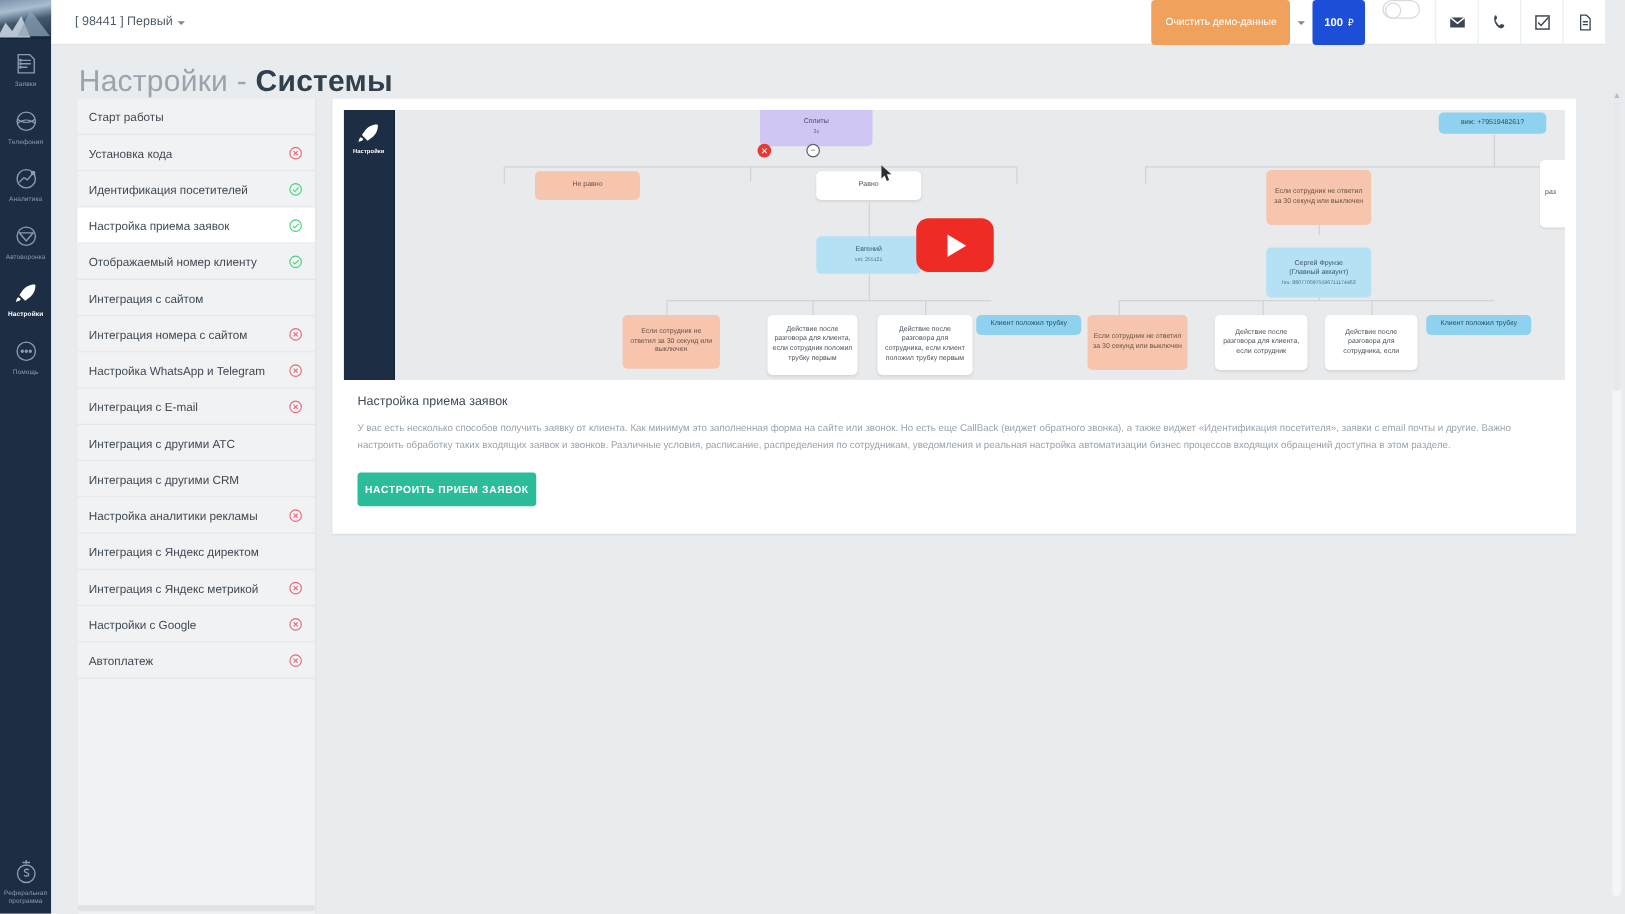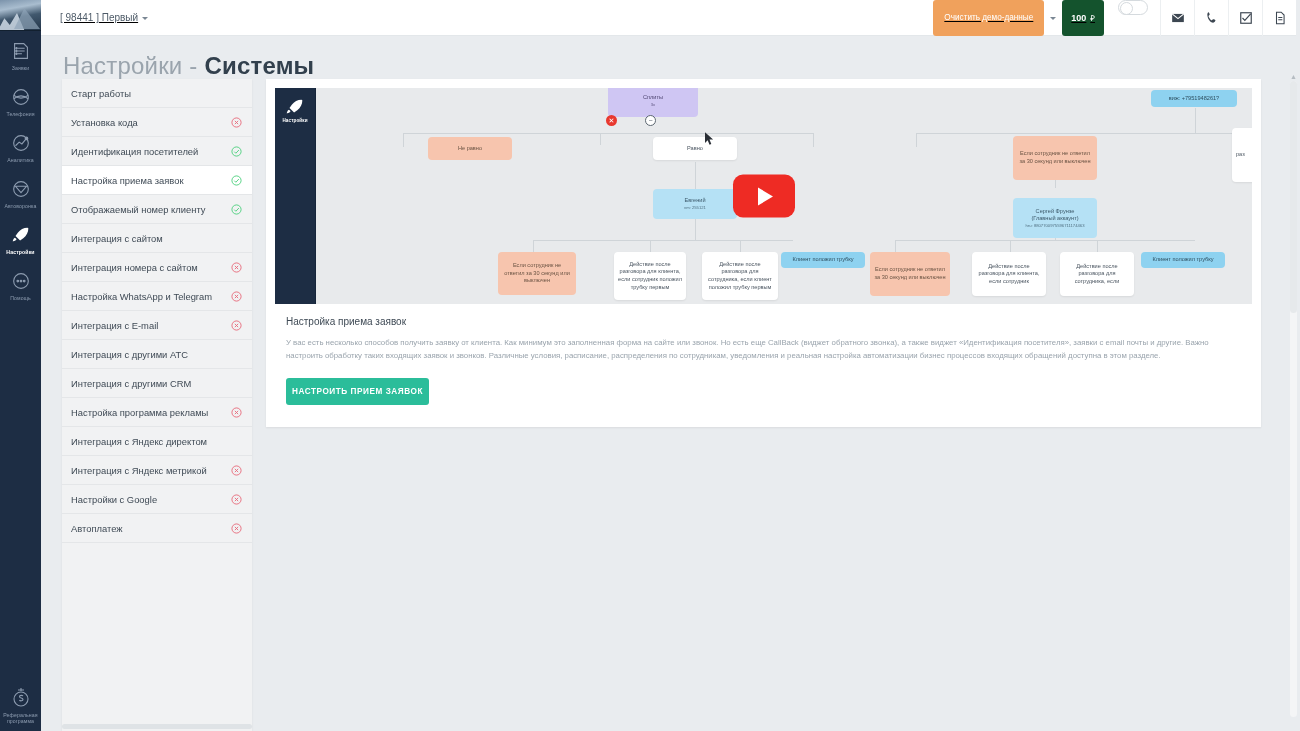--- a/index.html
+++ b/index.html
@@ -56,24 +56,24 @@
   .rail-bottom {
     position: absolute; bottom: 6px; left: 0; width: 41px;
     display: flex; flex-direction: column; align-items: center;
     color: #8d9cb0; cursor: pointer;
   }
   .rail-bottom .ri-ico { width: 24px; height: 24px; }
   .rail-bottom .rail-label { line-height: 6.6px; white-space: normal; width: 40px; }
 
   
   .topbar {
-    position: absolute; left: 41px; top: 0; right: 4px; height: 36px;
+    position: absolute; left: 41px; top: 0; right: 16px; height: 36px;
     background: #ffffff;
     border-bottom: 1px solid #e3e7ea;
-    display: flex; align-items: center; text-decoration: underline;
+    display: flex; align-items: center;
   }
   .acct {
     margin-left: 19px; font-size: 10px; color: #4e5b68;
     display: flex; align-items: center; gap: 4px; cursor: pointer;
   }
   .caret-sm {
     display:inline-block; width:0;height:0;
     border-left:3px solid transparent;border-right:3px solid transparent;
     border-top:3.5px solid #7a8794; margin-top:2px;
   }
@@ -84,21 +84,21 @@
     background: #f0a15c; color: #fff;
     font-size: 8.2px; font-weight: normal;
     padding: 6px 11px; border-radius: 3px; border: none;
     white-space: nowrap; cursor: pointer;
   }
   .demo-caret {
     width: 18px; display:flex; align-items:center; justify-content:center;
     cursor:pointer;
   }
   .badge-bal {
-    background: #14532d; color: #fff;
+    background: #1d4ed8; color: #fff;
     font-size: 9px; font-weight: bold;
     padding: 5px 9px; border-radius: 3px;
     display:flex; align-items:center; gap:4px; cursor:pointer;
   }
   .badge-bal .rub { font-size: 8px; font-weight:normal; }
   .toggle {
     width: 30px; height: 15px; border-radius: 8px;
     border: 1px solid #d5dade; background: #fff;
     margin-left: 14px; position: relative; cursor: pointer;
   }
@@ -451,21 +451,21 @@
             </svg>
           </span>
         </div>
         <div class="menu-item">
           <span class="mi-label">Интеграция с другими АТС</span>
         </div>
         <div class="menu-item">
           <span class="mi-label">Интеграция с другими CRM</span>
         </div>
         <div class="menu-item">
-          <span class="mi-label">Настройка программа рекламы</span>
+          <span class="mi-label">Настройка аналитики рекламы</span>
           <span class="status">
             <svg viewBox="0 0 12 12" fill="none" stroke="#e8697a" stroke-width="1">
               <circle cx="6" cy="6" r="5"></circle>
               <path d="M4.2 4.2l3.6 3.6M7.8 4.2l-3.6 3.6"></path>
             </svg>
           </span>
         </div>
         <div class="menu-item">
           <span class="mi-label">Интеграция с Яндекс директом</span>
         </div>

